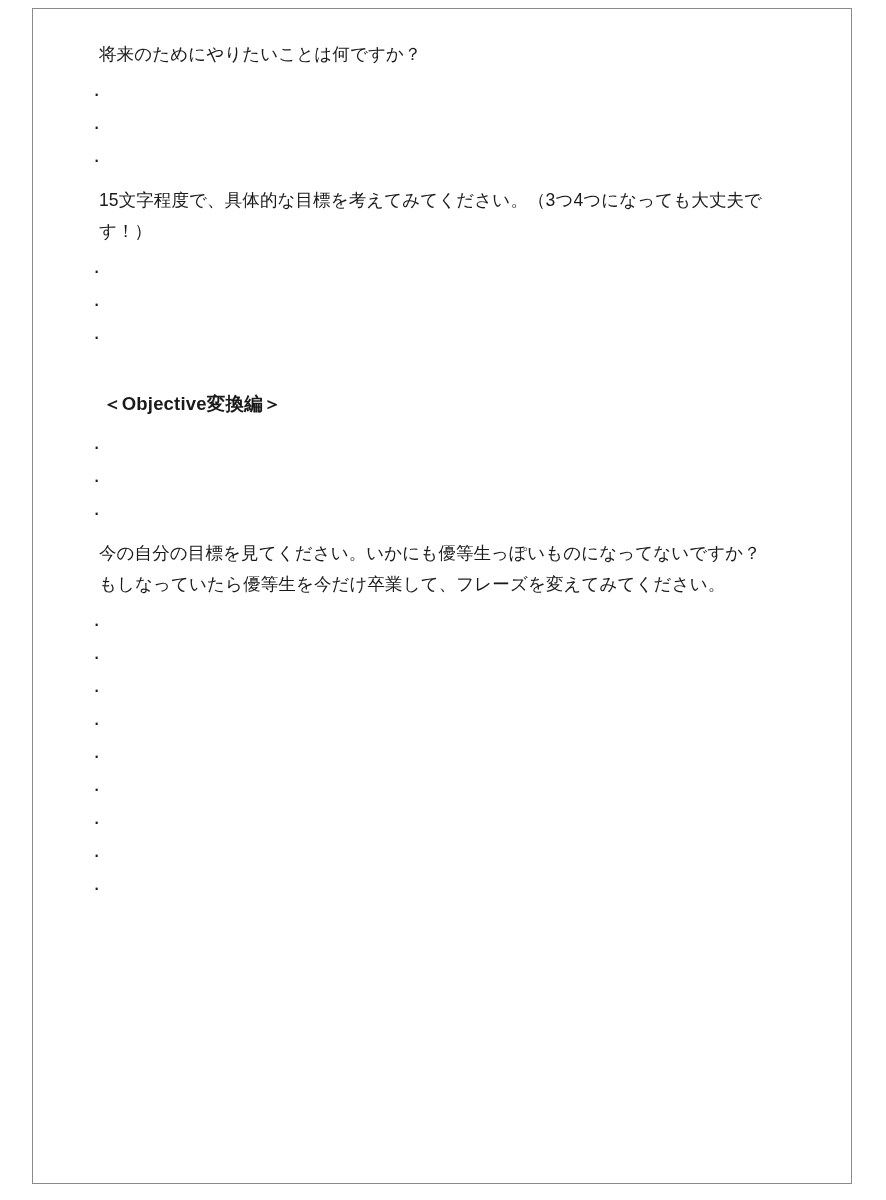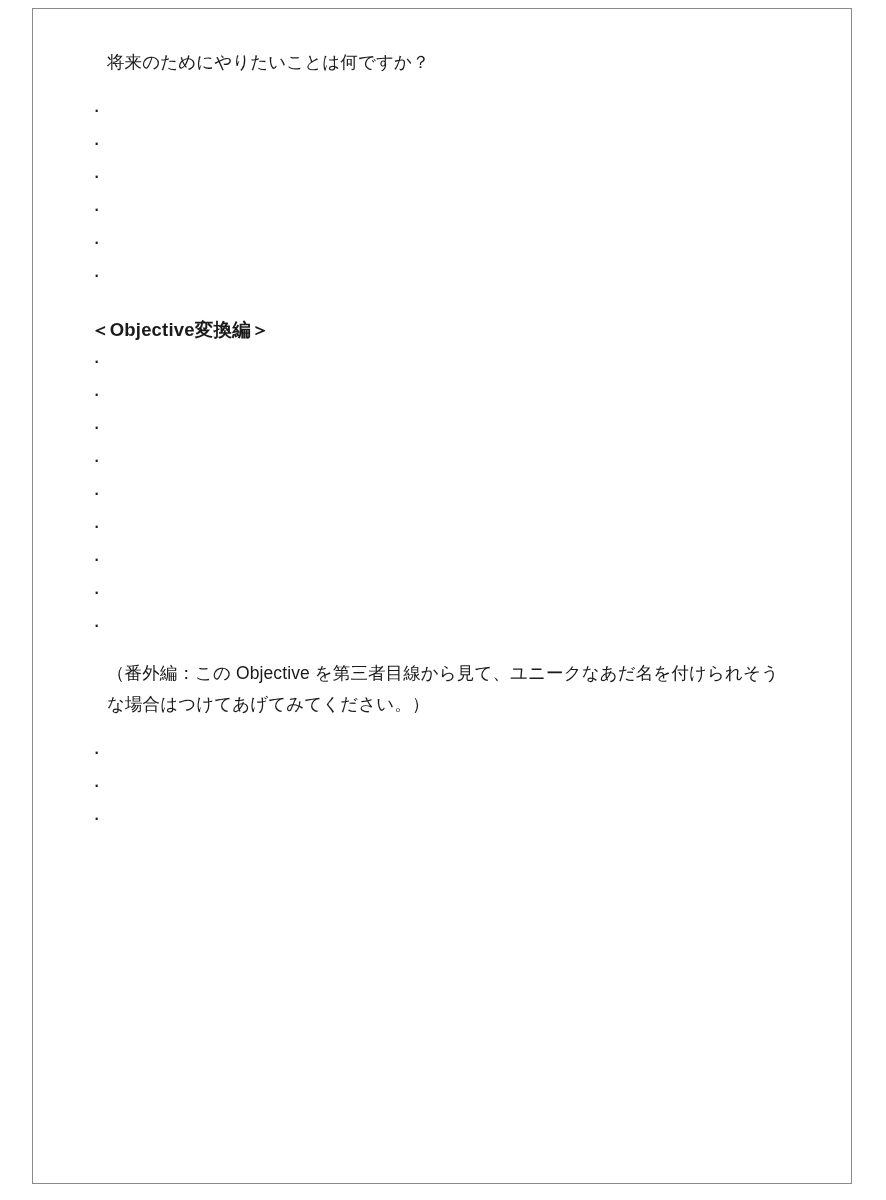--- a/index.html
+++ b/index.html
@@ -27,67 +27,68 @@
   .content {
     position: absolute;
     left: 58px;
     top: 22px;
     width: 706px;
   }
   .para {
     font-size: 17.5px;
     line-height: 31px;
     letter-spacing: 0.1px;
-    margin: 16px;
+    margin: 8px;
     white-space: pre-wrap;
     word-break: break-word;
   }
   .bullet {
     font-size: 17.5px;
     line-height: 31px;
     margin: 0;
     padding-left: 2px;
   }
   .bullet::before {
     content: "\00B7";
     font-size: 22px;
     line-height: 31px;
   }
   .heading {
     font-size: 18.5px;
     line-height: 31px;
-    margin: 0;
+    margin: 12px;
     font-weight: 600;
     letter-spacing: 0.2px;
   }
   .spacer {
     height: 22px;
   }
 </style>
 </head>
 <body>
 
 <div class="page">
   <div class="content">
       <div class="para">将来のためにやりたいことは何ですか？</div>
       <div class="bullet"></div>
       <div class="bullet"></div>
       <div class="bullet"></div>
+      <div class="para">15文字程度で、具体的な目標を考えてみてください。（3つ4つになっても大丈夫です！）</div>
       <div class="bullet"></div>
       <div class="bullet"></div>
       <div class="bullet"></div>
       <div class="spacer"></div>
       <div class="heading">＜Objective変換編＞</div>
+      <div class="bullet"></div>
+      <div class="bullet"></div>
+      <div class="bullet"></div>
+      <div class="para">今の自分の目標を見てください。いかにも優等生っぽいものになってないですか？　もしなっていたら優等生を今だけ卒業して、フレーズを変えてみてください。</div>
       <div class="bullet"></div>
       <div class="bullet"></div>
       <div class="bullet"></div>
       <div class="bullet"></div>
       <div class="bullet"></div>
       <div class="bullet"></div>
       <div class="bullet"></div>
       <div class="bullet"></div>
       <div class="bullet"></div>
-      <div class="para">（番外編：この Objective を第三者目線から見て、ユニークなあだ名を付けられそうな場合はつけてあげてみてください。）</div>
-      <div class="bullet"></div>
-      <div class="bullet"></div>
-      <div class="bullet"></div>
     </div>
 </div>
 
 </body></html>

